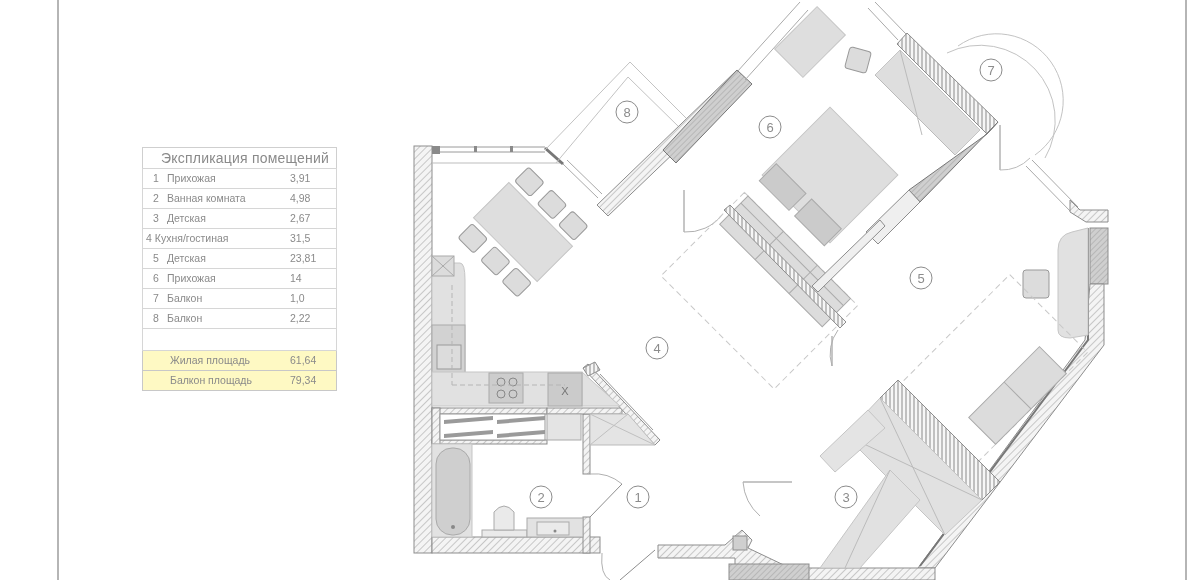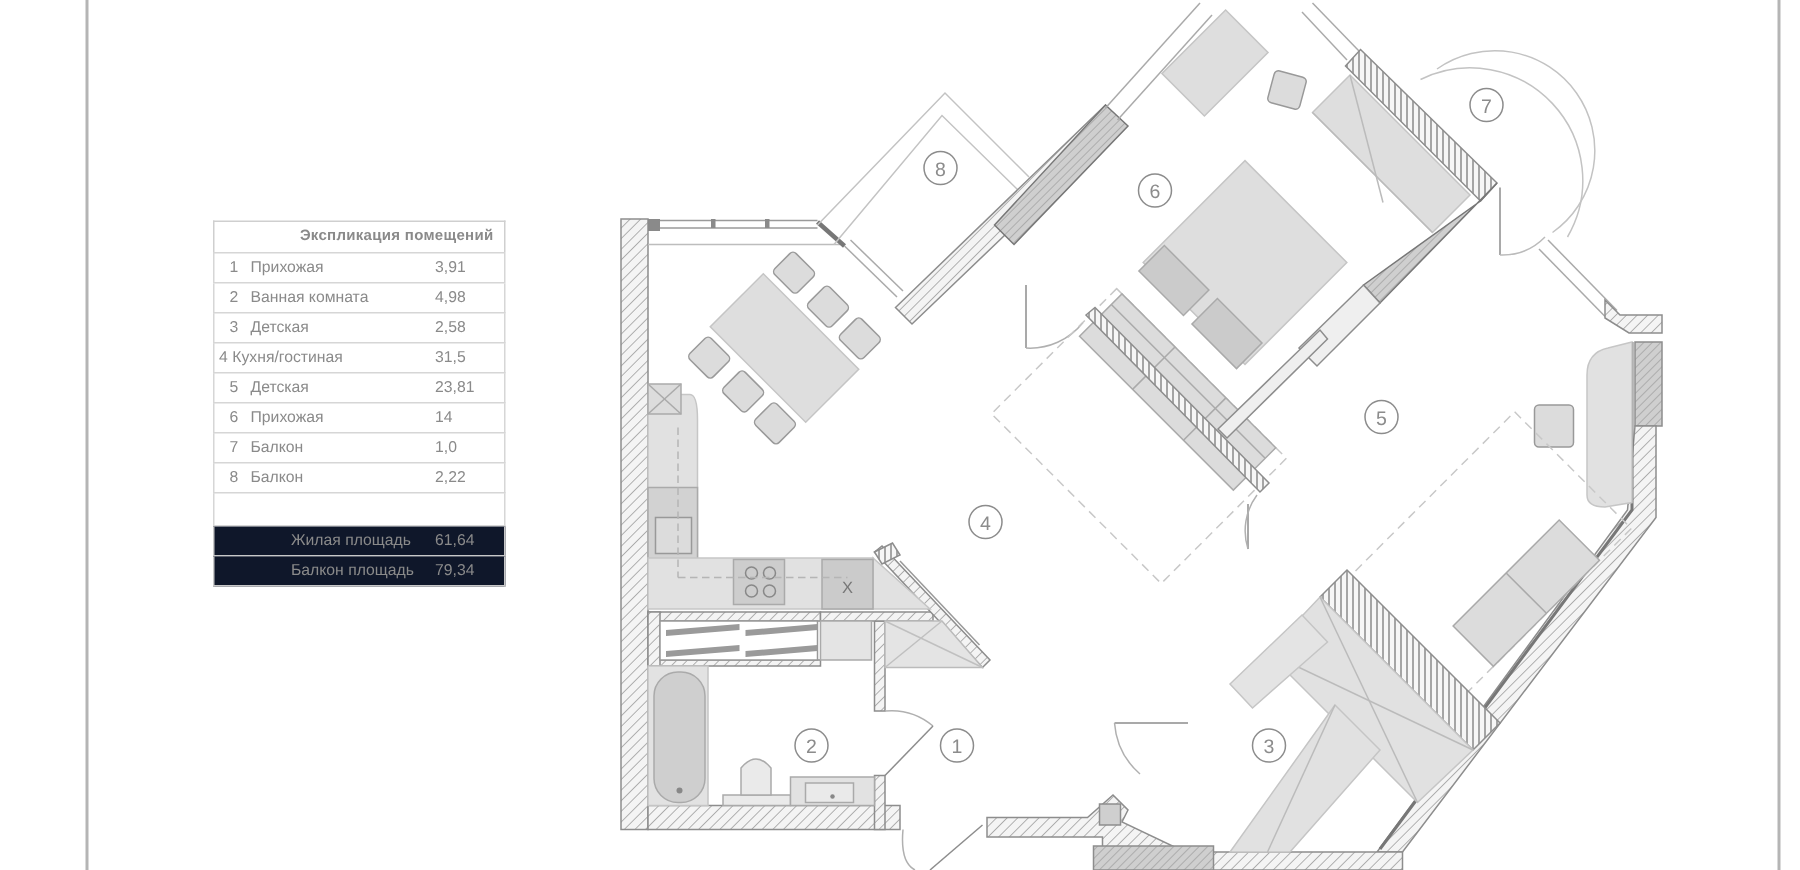--- a/index.html
+++ b/index.html
@@ -5,29 +5,29 @@
   html, body { margin:0; padding:0; background:#ffffff; }
   body { width:1200px; height:580px; position:relative; overflow:hidden;
          font-family:"Liberation Sans", "DejaVu Sans", sans-serif; color:#777; }
   .frame-line { position:absolute; top:0; width:2px; height:580px; background:#b5b5b5; }
   .frame-left { left:57px; }
   .frame-right { left:1185px; }
 
   .expl { position:absolute; left:142px; top:147px; width:195px; border-collapse:collapse;
           font-size:10.5px; color:#8a8a8a; }
   .expl .title-row { height:20px; border-top:1px solid #cfcfcf; border-left:1px solid #cfcfcf; border-right:1px solid #cfcfcf; }
-  .expl .title { text-align:right; padding-right:7px; font-size:10px; letter-spacing:0.2px; color:#8a8a8a; height:20px; line-height:20px;font-weight:bold; }
+  .expl .title { text-align:right; padding-right:7px; font-size:14px; letter-spacing:0.2px; color:#8a8a8a; height:20px; line-height:20px; }
   .expl .row { display:flex; height:19px; line-height:19px; border:1px solid #d6d6d6; border-top:none; }
   .expl .row.first { border-top:1px solid #d6d6d6; }
   .expl .num { width:14px; padding-left:10px; }
   .expl .num.tight { width:auto; padding-left:3px; padding-right:3px; }
   .expl .name { flex:1; }
   .expl .val { width:40px; padding-right:6px; }
   .expl .row.blank { height:21px; }
-  .expl .row.total { background:#0f172a; border-color:#c8c8c8;padding-left:24px; }
+  .expl .row.total { background:#fef9c3; border-color:#c8c8c8; }
   .expl .row.total .name { padding-left:27px; }
 
   svg.plan { position:absolute; left:0; top:0; }
   .room-label { font-family:"Liberation Sans", sans-serif; font-size:13px; fill:#8c8c8c; }
 </style>
 </head>
 <body>
 
 <div class="frame-line frame-left"></div>
 <div class="frame-line frame-right"></div>
@@ -42,21 +42,21 @@
     <span class="val">3,91</span>
   </div>
   <div class="row">
     <span class="num">2</span>
     <span class="name">Ванная комната</span>
     <span class="val">4,98</span>
   </div>
   <div class="row">
     <span class="num">3</span>
     <span class="name">Детская</span>
-    <span class="val">2,58</span>
+    <span class="val">2,67</span>
   </div>
   <div class="row">
     <span class="num tight">4</span>
     <span class="name">Кухня/гостиная</span>
     <span class="val">31,5</span>
   </div>
   <div class="row">
     <span class="num">5</span>
     <span class="name">Детская</span>
     <span class="val">23,81</span>

